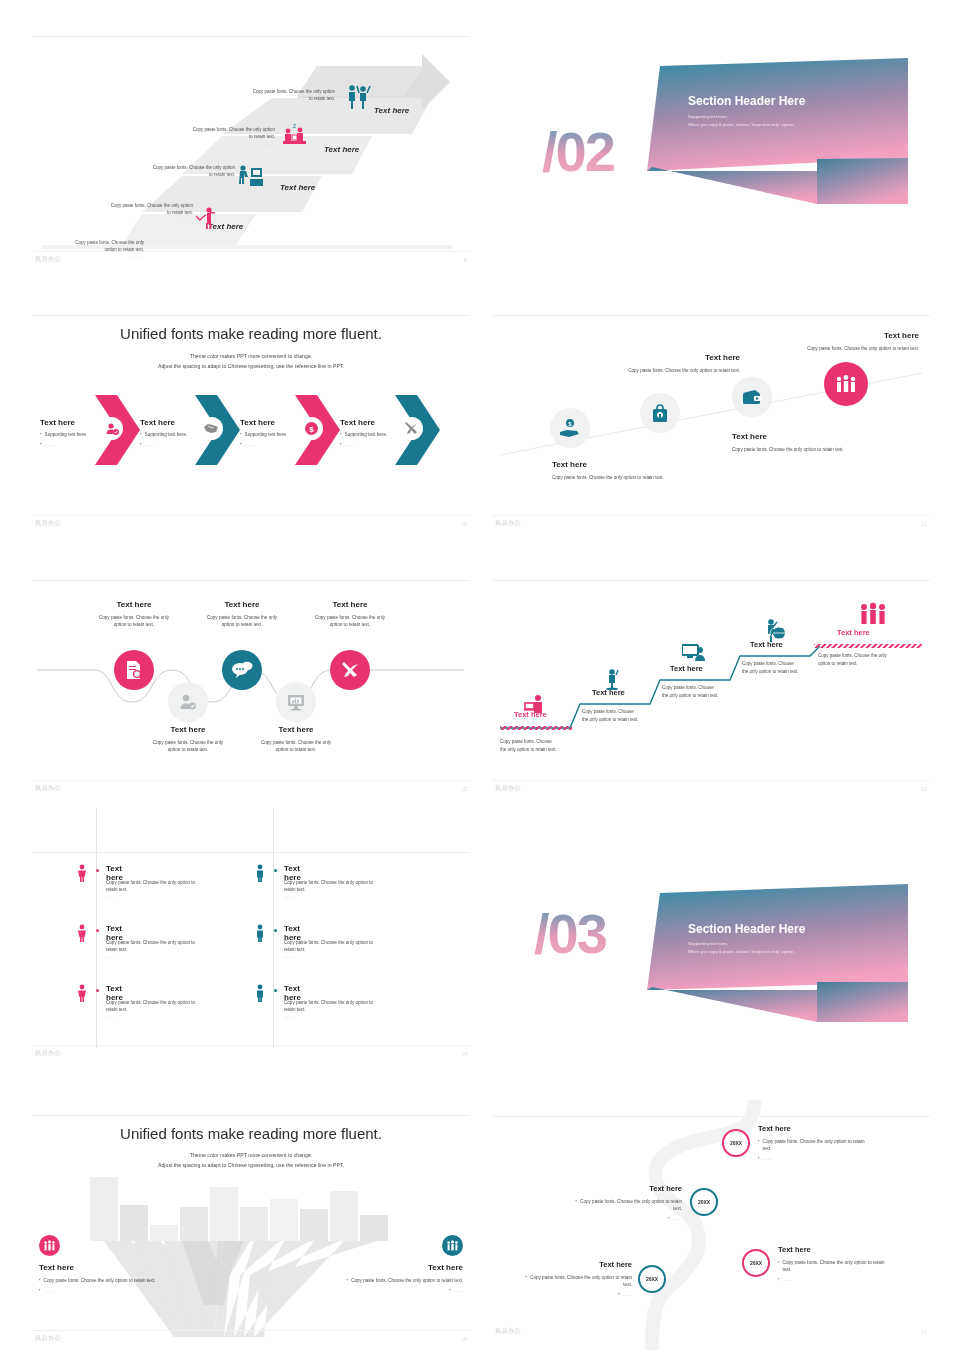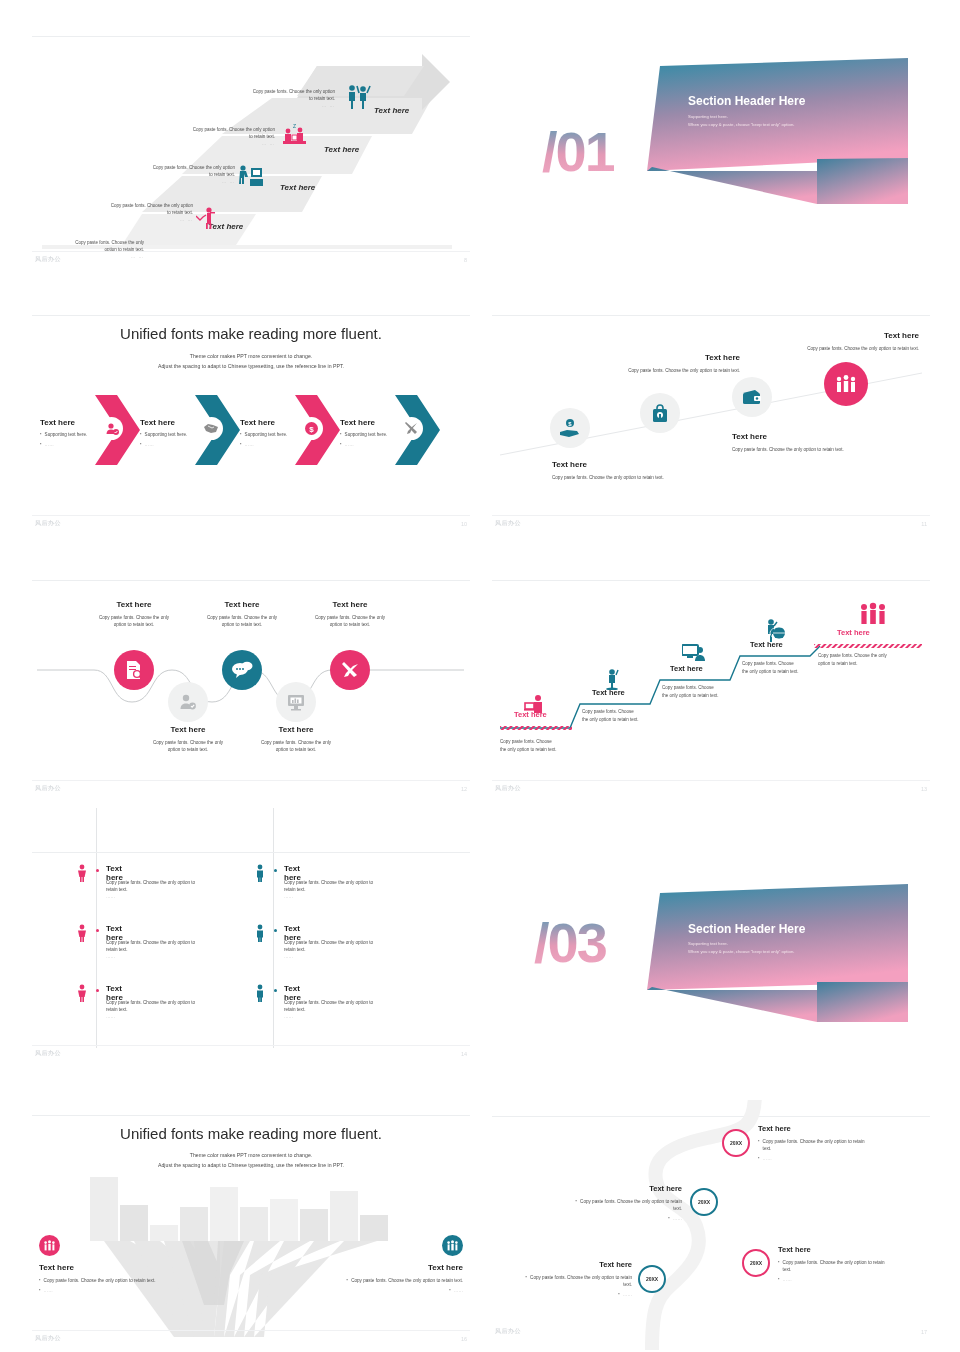--- a/index.html
+++ b/index.html
@@ -194,21 +194,21 @@
       <path d="M13 9 L11 2" stroke="#19788f" stroke-width="1.6"></path>
       <path d="M21 9 L24 2" stroke="#19788f" stroke-width="1.6"></path>
     </svg>
 
     <div class="sep-bot"></div>
     <div class="footer-logo">风后办公</div>
     <div class="footer-page">8</div>
   </div>
 
   <div class="slide" style="left:492px;top:36px;width:438px;height:230px;">
-    <div class="sh-num" style="left:50px;top:88px;">/01</div>
+    <div class="sh-num" style="left:50px;top:88px;">/02</div>
     <svg width="438" height="230" style="position:absolute;left:0;top:0;">
       <defs>
         <linearGradient id="g02" x1="0" y1="0" x2="0.25" y2="1">
           <stop offset="0%" stop-color="#2d8ba6"></stop>
           <stop offset="50%" stop-color="#9b8aaa"></stop>
           <stop offset="100%" stop-color="#f4a0c0"></stop>
         </linearGradient>
         <linearGradient id="g02b" x1="0" y1="0" x2="0.6" y2="1">
           <stop offset="0%" stop-color="#3e7f9c"></stop>
           <stop offset="100%" stop-color="#f09fbe"></stop>
@@ -643,21 +643,21 @@
         <div style="color:#bdbdbd;">……</div>
       </div>
     </div>
 
     <div class="sep-bot"></div>
     <div class="footer-logo">风后办公</div>
     <div class="footer-page">14</div>
   </div>
 
   <div class="slide" style="left:492px;top:870px;width:438px;height:190px;">
-    <div class="sh-num" style="left:42px;top:45px;">/03</div>
+    <div class="sh-num" style="left:42px;top:36px;">/03</div>
     <svg width="438" height="190" style="position:absolute;left:0;top:0;">
       <defs>
         <linearGradient id="g03" x1="0" y1="0" x2="0.25" y2="1">
           <stop offset="0%" stop-color="#2d8ba6"></stop>
           <stop offset="50%" stop-color="#9b8aaa"></stop>
           <stop offset="100%" stop-color="#f4a0c0"></stop>
         </linearGradient>
         <linearGradient id="g03b" x1="0" y1="0" x2="0.6" y2="1">
           <stop offset="0%" stop-color="#3e7f9c"></stop>
           <stop offset="100%" stop-color="#f09fbe"></stop>

